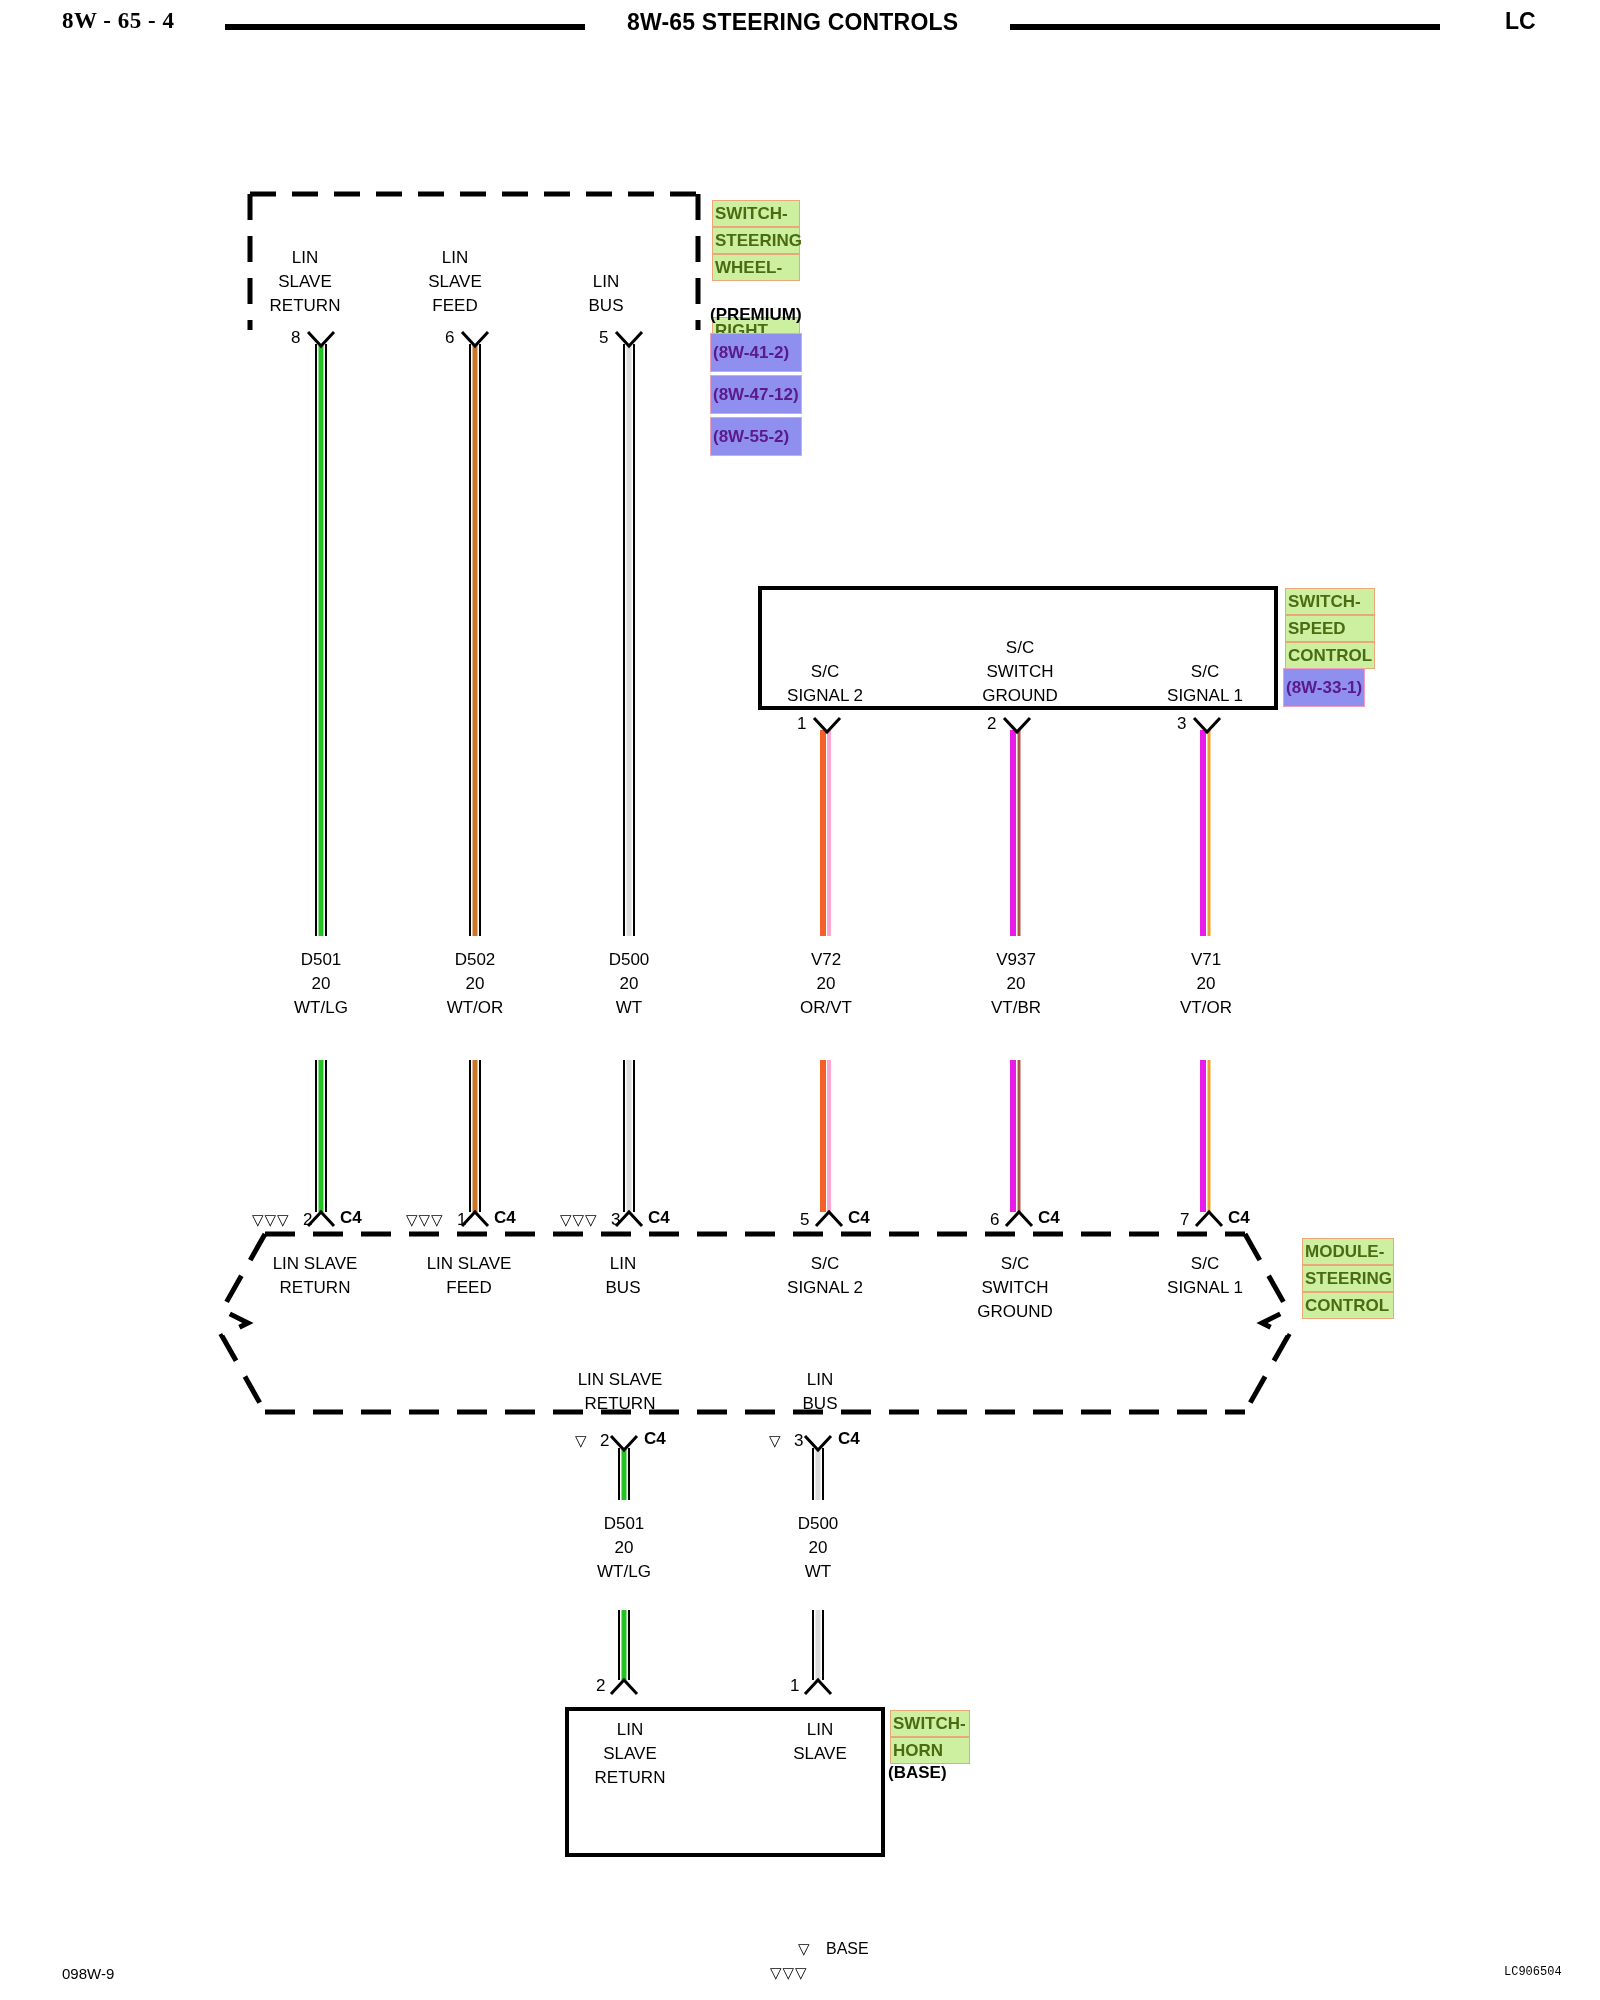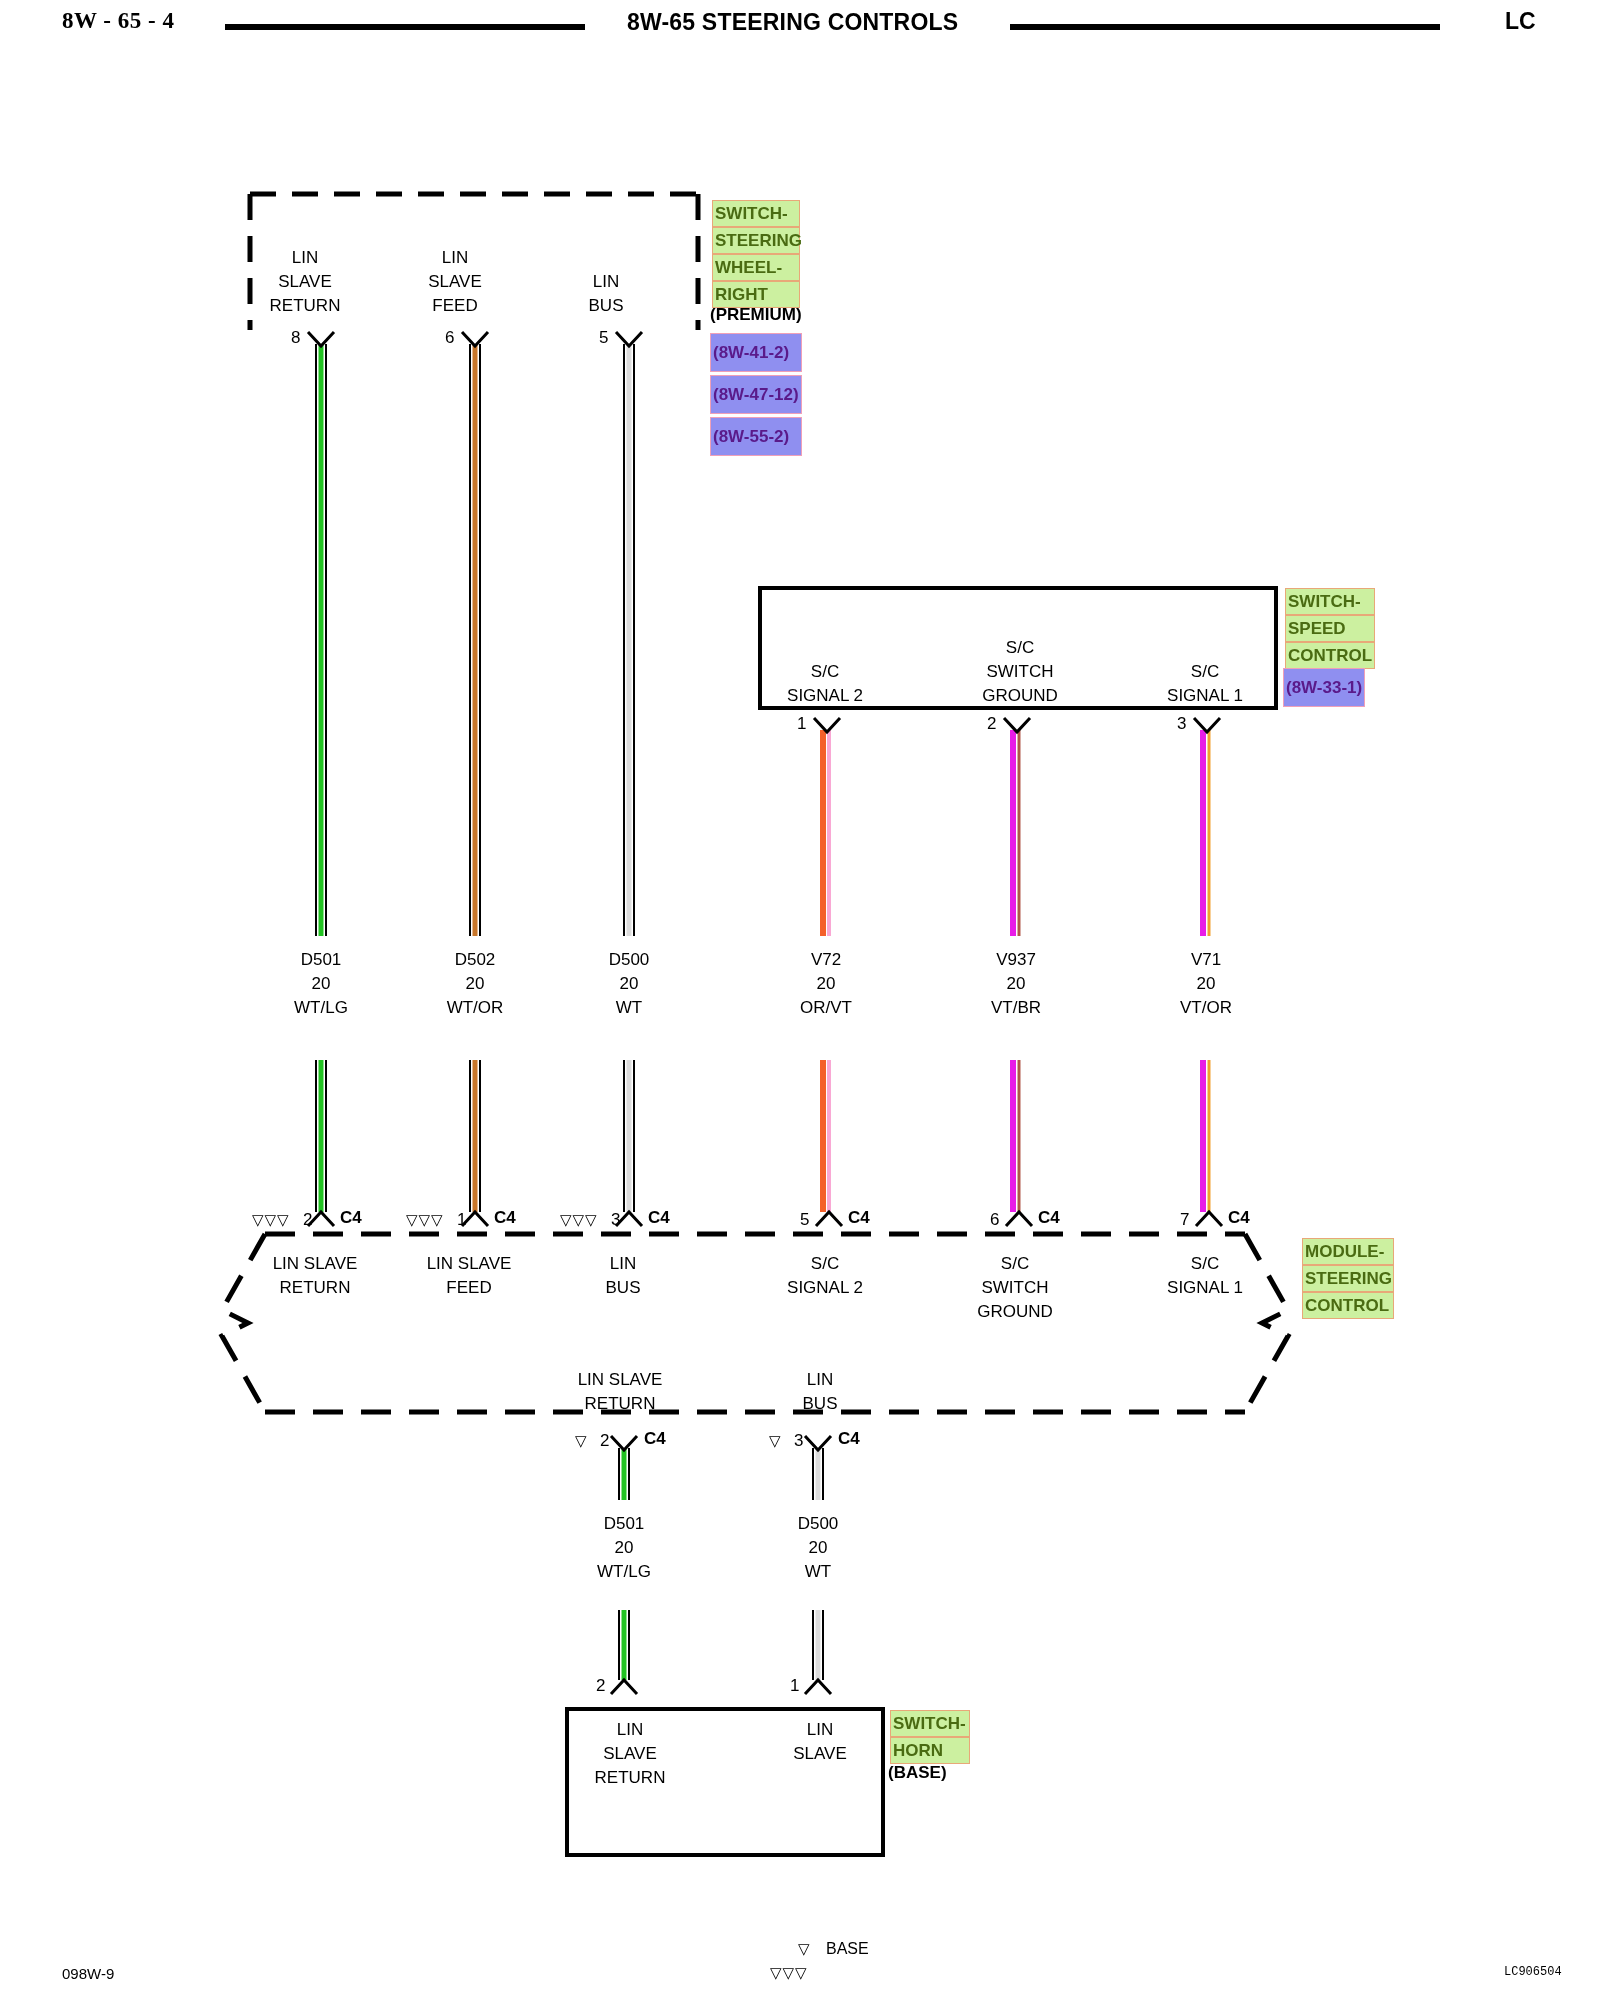--- a/index.html
+++ b/index.html
@@ -76,21 +76,21 @@
 </div>
 <div class="abs tc" style="left:546px;top:270px;width:120px;">
   <div>LIN</div>
   <div>BUS</div>
 </div>
 
 <div class="abs" style="left:712px;top:200px;">
   <span class="hl-green" style="display:block;width:82px;">SWITCH-</span>
   <span class="hl-green" style="display:block;width:82px;">STEERING</span>
   <span class="hl-green" style="display:block;width:82px;">WHEEL-</span>
-  <span class="hl-green" style="display:block;width:82px;">RIGHT</span>
+  <span class="hl-green" style="display:block;width:82px;margin-top:36px;">RIGHT</span>
 </div>
 <div class="abs plainbold" style="left:710px;top:305px;">(PREMIUM)</div>
 <div class="abs" style="left:710px;top:333px;">
   <span class="hl-purple" style="display:block;">(8W-41-2)</span>
   <span class="hl-purple" style="display:block;margin-top:3px;">(8W-47-12)</span>
   <span class="hl-purple" style="display:block;margin-top:3px;">(8W-55-2)</span>
 </div>
 
 <div class="abs solidbox" style="left:758px;top:586px;width:520px;height:124px;"></div>
 

